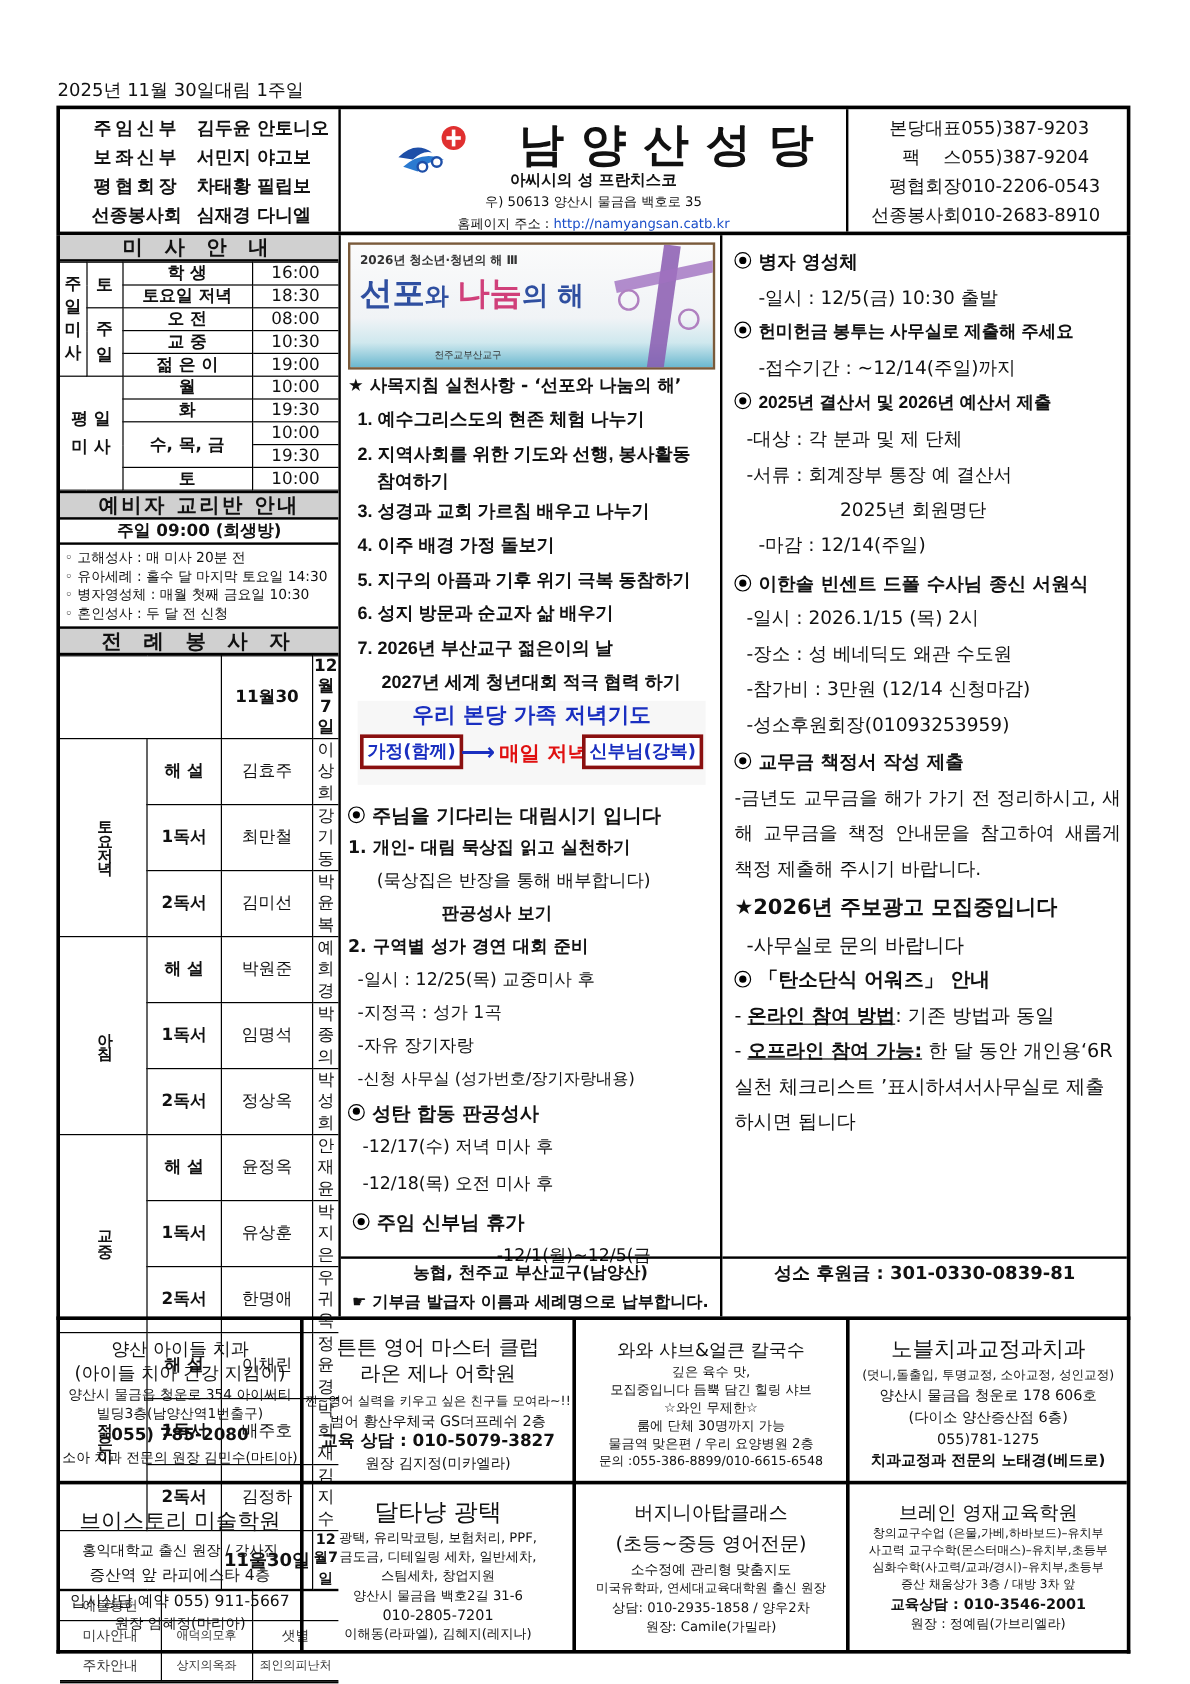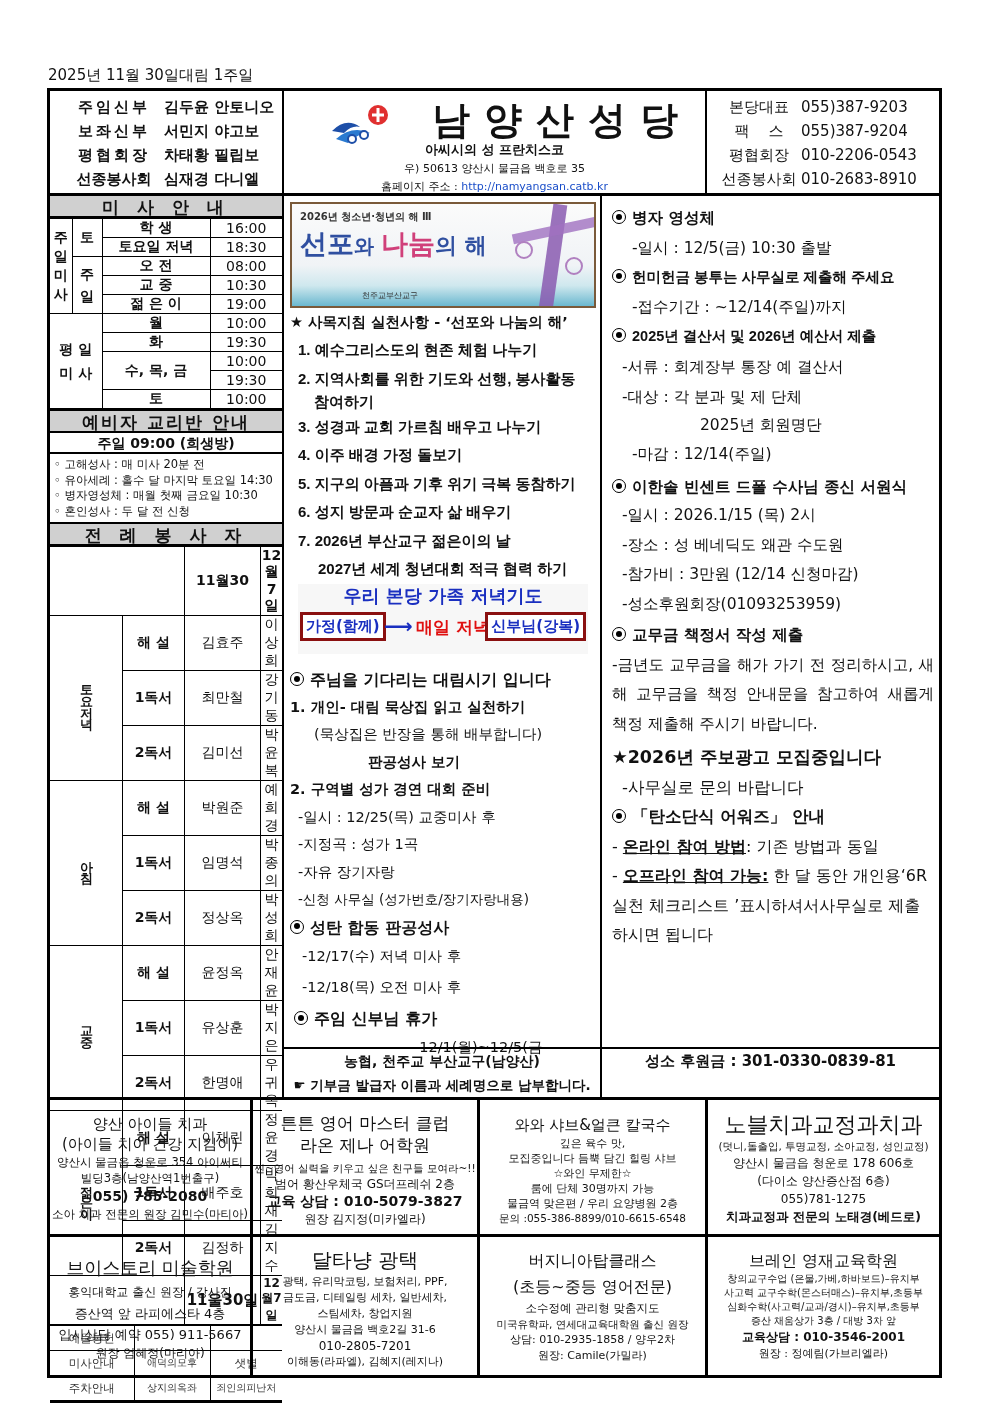--- a/index.html
+++ b/index.html
@@ -5,21 +5,21 @@
 *{box-sizing:border-box;margin:0;padding:0}
 body{width:992px;height:1403px;background:#fff;font-family:"DejaVu Sans","Liberation Sans",sans-serif;color:#111;position:relative;overflow:hidden}
 .topline{position:absolute;left:48px;top:66px;width:893px;font-size:15px;display:flex;}
 .header{position:absolute;left:47px;top:88px;width:895px;height:108px;border:3px solid #000;display:flex}
 .h-left{width:234px;border-right:2px solid #000;padding:4px 0 0 14px;font-size:15px;line-height:24px;font-weight:bold}
 .h-left .row{display:flex}
 .h-left .row span:first-child{width:100px;text-align:center;letter-spacing:3px}
 .h-mid{flex:1;position:relative;border-right:2px solid #000;text-align:center}
 .h-right{width:232px;padding:4px 0 0 10px;font-size:15px;line-height:24px}
 .h-right .row{display:flex}
-.h-right .row span:first-child{width:84px;text-align:center}
+.h-right .row span:first-child{width:84px;text-align:right}
 .title{font-size:38px;font-weight:bold;letter-spacing:14px;position:absolute;left:148px;top:4px}
 .sub1{position:absolute;left:0;right:0;top:50px;font-size:13px;font-weight:bold}
 .sub2{position:absolute;left:0;right:0;top:70px;font-size:11px}
 .sub3{position:absolute;left:0;right:0;top:88px;font-size:11px}
 .sub3 a{color:#1a4ec9;text-decoration:none}
 .logo{position:absolute;left:46px;top:12px;width:62px;height:44px}
 .main{position:absolute;left:47px;top:196px;width:895px;height:904px;border:3px solid #000;border-top:none}
 .col1{position:absolute;left:0;top:0;width:234px;height:901px;border-right:2px solid #000}
 .col2{position:absolute;left:234px;top:0;width:318px;height:901px;border-right:2px solid #000}
 .col3{position:absolute;left:552px;top:0;width:337px;height:901px}
@@ -320,22 +320,22 @@
     </div>
   </div>
 
   <div class="col3">
     <div class="c3text" style="position:absolute;left:10px;top:8px;width:322px">
       <div class="b"><span class="bullet"></span><span>병자 영성체</span></div>
       <div style="padding-left:20px">-일시 : 12/5(금) 10:30 출발</div>
       <div class="b" style="font-size:14.5px;font-family:'Liberation Sans',sans-serif"><span class="bullet"></span><span>헌미헌금 봉투는 사무실로 제출해 주세요</span></div>
       <div style="padding-left:20px">-접수기간 : ~12/14(주일)까지</div>
       <div class="b" style="font-size:14.5px;font-family:'Liberation Sans',sans-serif"><span class="bullet"></span><span>2025년 결산서 및 2026년 예산서 제출</span></div>
+      <div style="padding-left:10px">-대상 : 각 분과 및 제 단체</div>
       <div style="padding-left:10px;line-height:31px">-서류 : 회계장부 통장  예 결산서</div>
-      <div style="padding-left:10px">-대상 : 각 분과 및 제 단체</div>
       <div style="padding-left:88px;line-height:27px">2025년 회원명단</div>
       <div style="padding-left:20px;line-height:31px">-마감 : 12/14(주일)</div>
       <div class="b" style="line-height:27px;margin-top:4px"><span class="bullet"></span><span>이한솔 빈센트 드폴 수사님 종신 서원식</span></div>
       <div style="padding-left:10px">-일시 : 2026.1/15 (목) 2시</div>
       <div style="padding-left:10px">-장소 : 성 베네딕도 왜관 수도원</div>
       <div style="padding-left:10px">-참가비 : 3만원 (12/14 신청마감)</div>
       <div style="padding-left:10px">-성소후원회장(01093253959)</div>
       <div class="b" style="margin-top:2px"><span class="bullet"></span><span>교무금 책정서 작성 제출</span></div>
       <div style="text-align:justify">-금년도 교무금을 해가 가기 전 정리하시고, 새해 교무금을 책정 안내문을 참고하여 새롭게 책정 제출해 주시기 바랍니다.</div>
       <div class="b" style="font-size:17.5px;margin-top:4px">★2026년 주보광고 모집중입니다</div>
@@ -375,21 +375,21 @@
   <div class="ad" style="left:430px;top:14px;width:225px">
     <div class="t1" style="font-size:15px">와와 샤브&amp;얼큰 칼국수</div>
     <div class="t2" style="font-size:11px;line-height:15px">깊은 육수 맛,</div>
     <div class="t2" style="font-size:11px;line-height:15px">모집중입니다 듬뿍 담긴 힐링 샤브</div>
     <div class="t2" style="font-size:11px;line-height:15px">☆와인 무제한☆</div>
     <div class="t2" style="font-size:11px;line-height:15px">룸에 단체 30명까지 가능</div>
     <div class="t2" style="font-size:11px;line-height:15px">물금역 맞은편 / 우리 요양병원 2층</div>
     <div class="t2" style="font-size:10.5px;line-height:15px;white-space:nowrap">문의 :055-386-8899/010-6615-6548</div>
   </div>
   <div class="ad" style="left:658px;top:12px;width:231px">
-    <div class="t1" style="font-size:22px;line-height:26px">노블치과교정과치과</div>
+    <div class="t1" style="font-size:18px;line-height:26px">노블치과교정과치과</div>
     <div class="t2" style="font-size:10.5px;white-space:nowrap">(덧니,돌출입, 투명교정, 소아교정, 성인교정)</div>
     <div class="t2" style="font-size:12px;line-height:18px">양산시 물금읍 청운로 178 606호</div>
     <div class="t2" style="font-size:12px;line-height:18px">(다이소 양산증산점 6층)</div>
     <div class="t2" style="font-size:12px;line-height:18px">055)781-1275</div>
     <div class="t2" style="font-size:12.5px;line-height:18px;font-weight:bold">치과교정과 전문의 노태경(베드로)</div>
   </div>
 
   <div class="ad" style="left:0;top:154px;width:200px">
     <div class="t1" style="font-size:18px;line-height:28px">브이스토리 미술학원</div>
     <div class="t2" style="font-size:12px;line-height:21px">홍익대학교 출신 원장 / 강사진</div>

